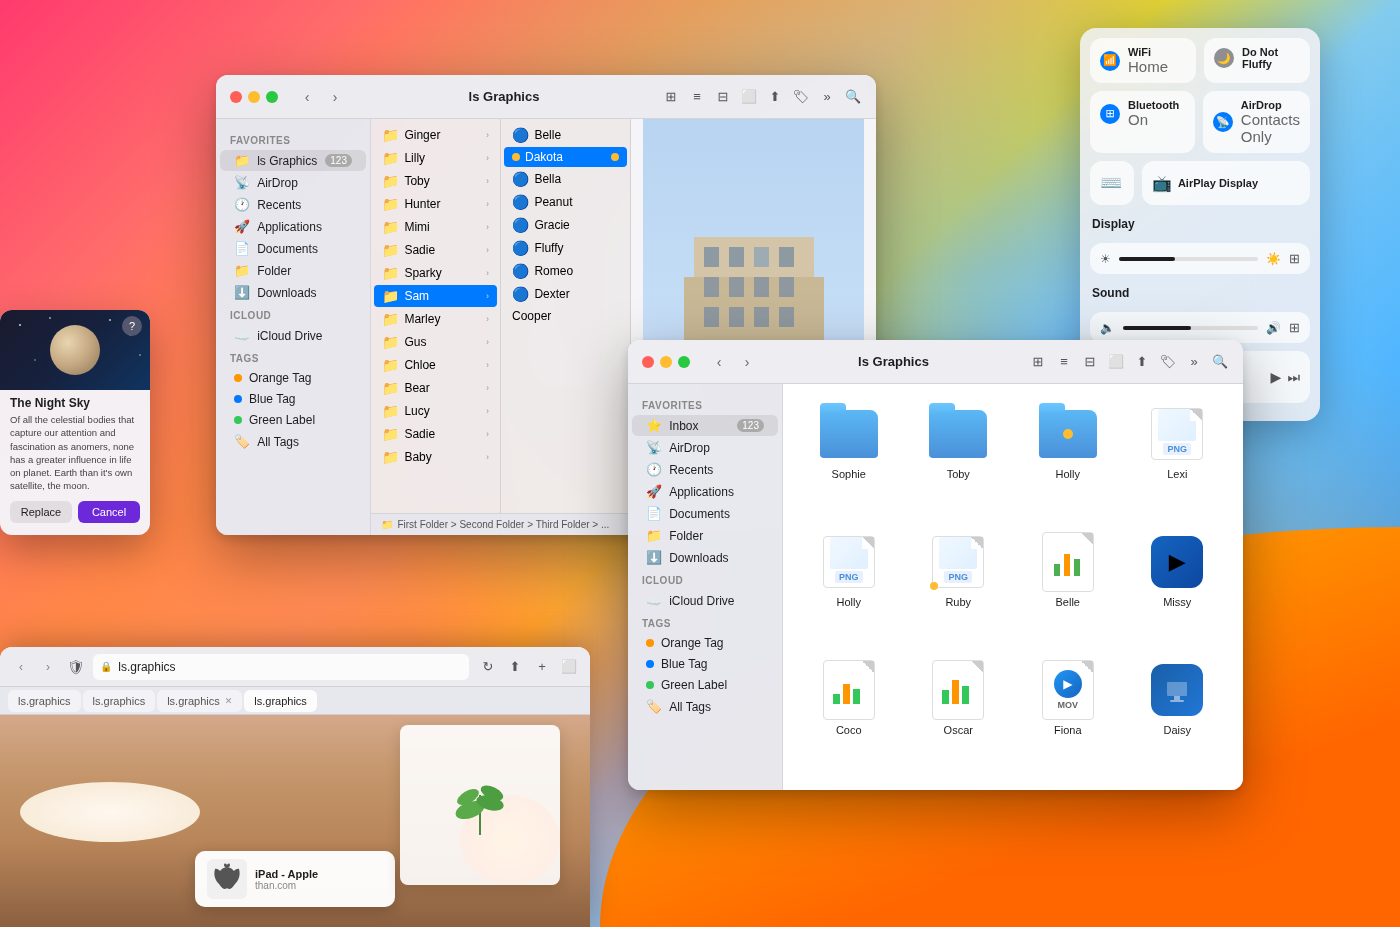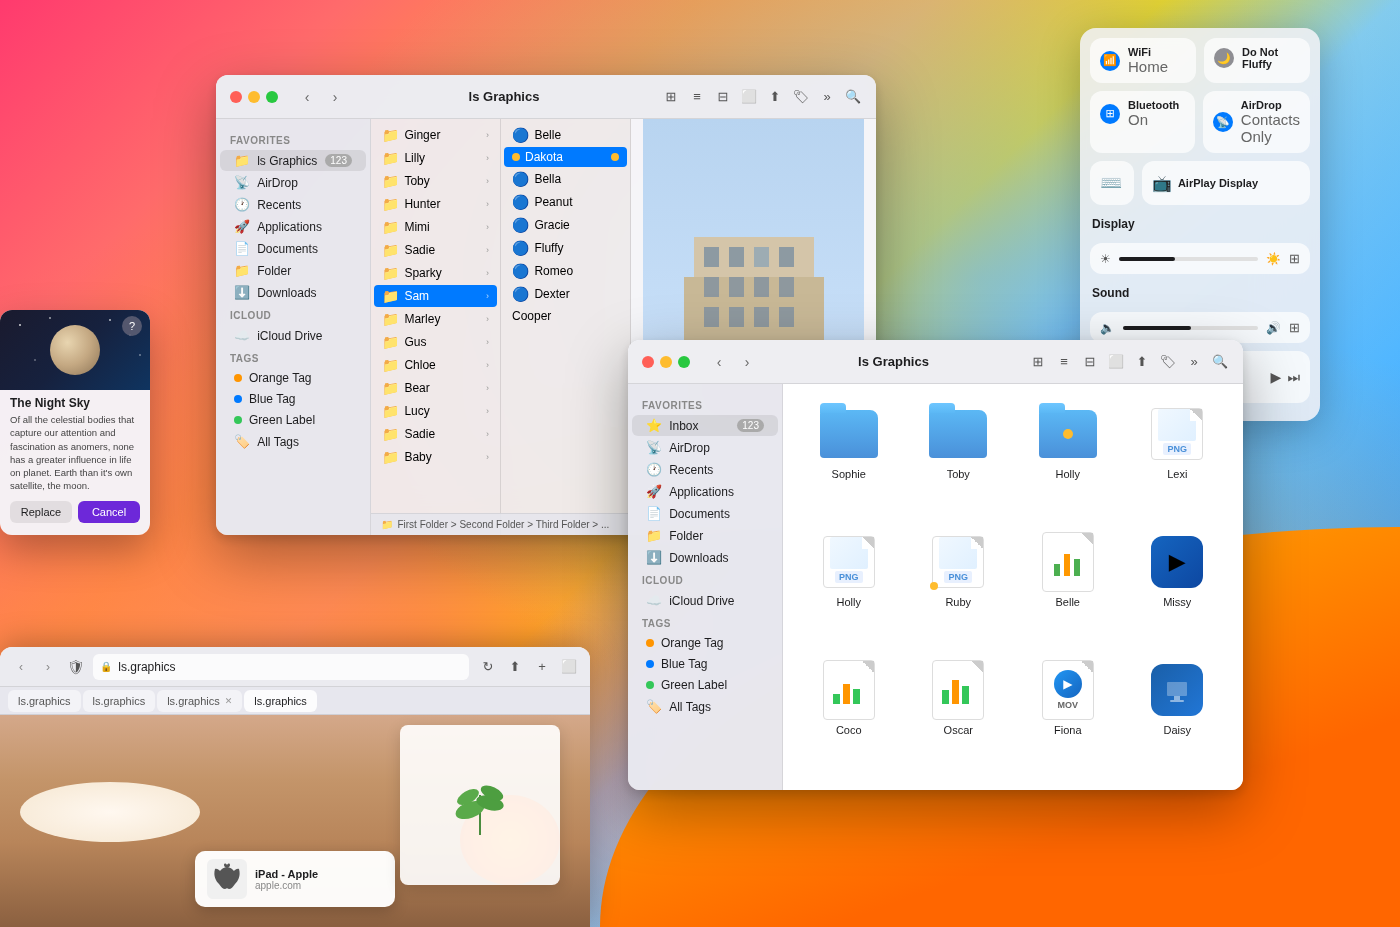--- a/index.html
+++ b/index.html
@@ -1224,21 +1224,21 @@
 
     <div class="safari-link-preview">
       <div class="link-thumb">
         <svg width="36" height="36" viewBox="0 0 36 36">
           <path d="M18 6 C14 6 11 10 11 10 C11 10 8 7 6 8 C4 15 7 20 10 23 C12 26 14 28 16 28 C17 28 18 27 18 27 C18 27 19 28 20 28 C22 28 24 26 26 23 C29 20 32 15 30 8 C28 7 25 10 25 10 C25 10 22 6 18 6 Z" fill="#555"></path>
           <path d="M18 4 C17 2 15 2 15 4 C15 5.5 16 6.5 18 6.5 C20 6.5 21 5.5 21 4 C21 2 19 2 18 4 Z" fill="#555"></path>
         </svg>
       </div>
       <div class="link-info">
         <div class="link-title">iPad - Apple</div>
-        <div class="link-domain">apple.com</div>
+        <div class="link-domain">than.com</div>
       </div>
     </div>
 
     <div style="position:absolute;right:30px;top:10px;width:160px;height:160px;background:rgba(255,255,255,0.9);border-radius:8px;display:flex;flex-direction:column;align-items:center;justify-content:center;box-shadow:0 4px 15px rgba(0,0,0,0.15);">
       <svg width="80" height="80" viewBox="0 0 80 80">
 
         <line x1="40" y1="70" x2="40" y2="30" stroke="#4a8c3f" stroke-width="2"></line>
 
         <ellipse cx="30" cy="45" rx="15" ry="8" fill="#5aaa4a" transform="rotate(-20,30,45)"></ellipse>
         <ellipse cx="50" cy="38" rx="14" ry="7" fill="#4d9e40" transform="rotate(15,50,38)"></ellipse>

